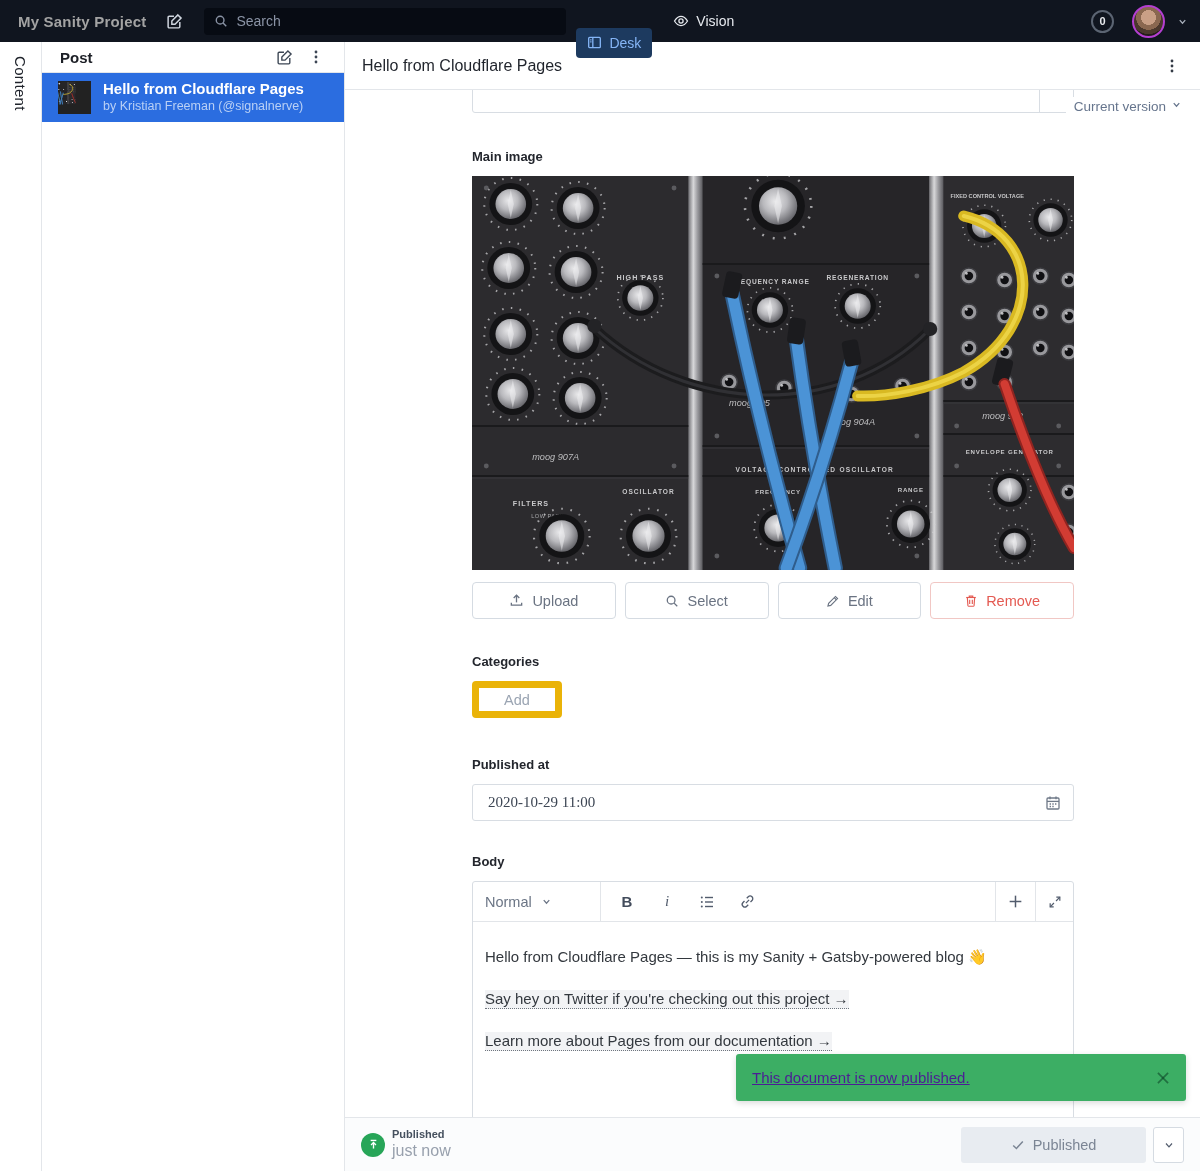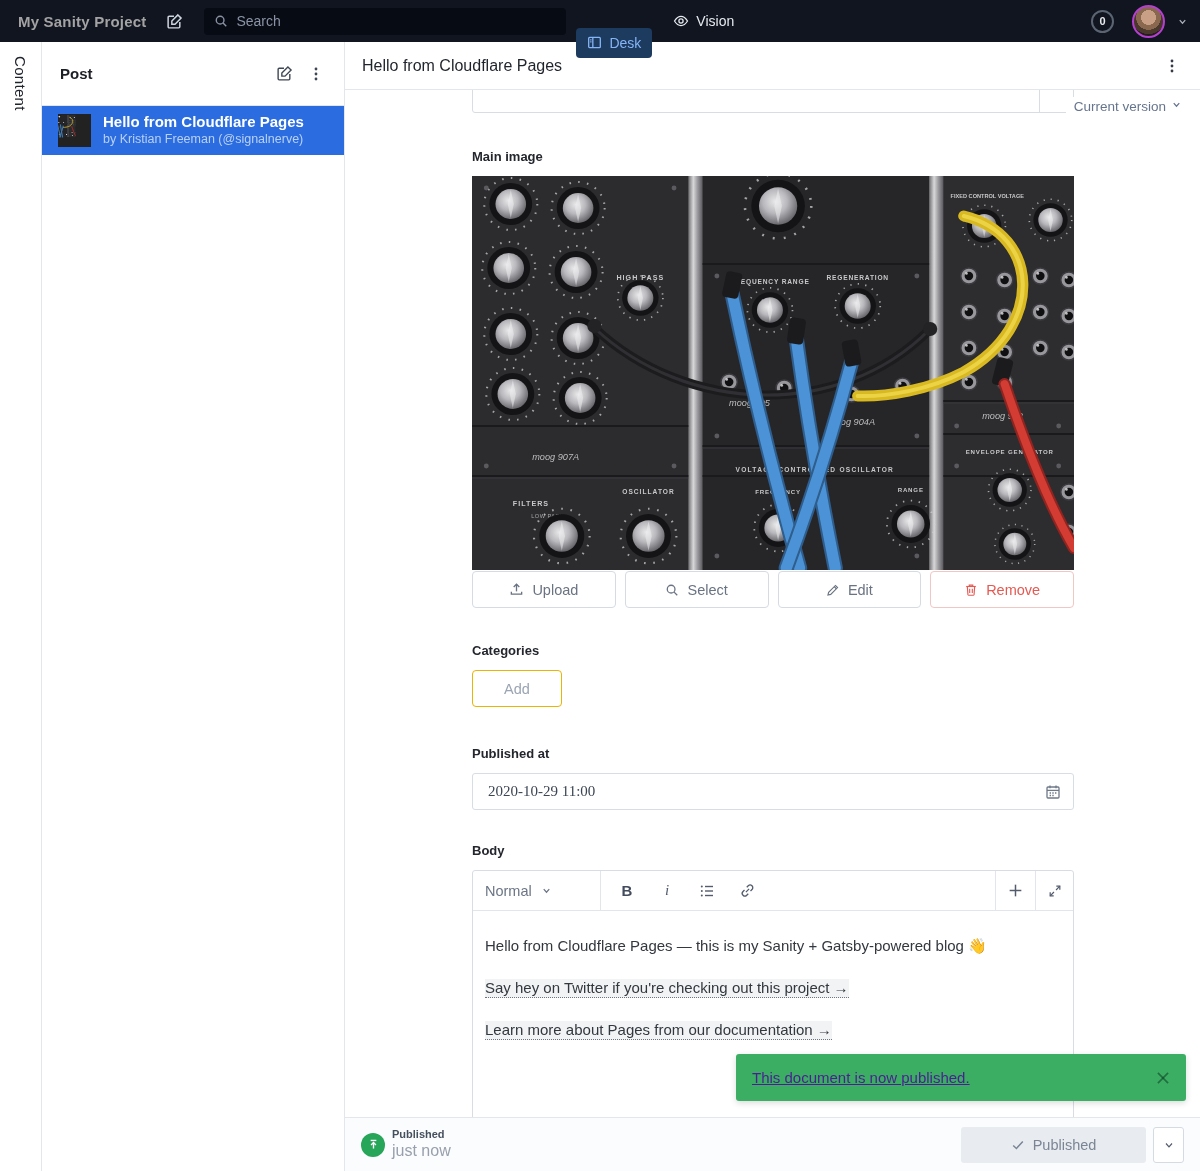--- a/index.html
+++ b/index.html
@@ -20,21 +20,21 @@
   .tb-avatar { width:33px; height:33px; border-radius:50%; border:2px solid #b43fd1; margin-left:8px;
     background:radial-gradient(circle at 50% 36%, #c9a086 0 31%, #8a6850 32% 52%, #4a382c 53% 70%, #241d1a 71%); cursor:pointer; }
   .tb-caret { color:#aab1bc; margin-left:2px; cursor:pointer; display:flex; }
 
   
   .app { display:flex; height:1129px; }
   .content-rail { width:42px; border-right:1px solid #e3e6ea; padding-top:14px; display:flex; justify-content:center; }
   .content-rail span { writing-mode:vertical-rl; font-size:15px; color:#20242c; letter-spacing:.3px; }
 
   .list-pane { width:303px; border-right:1px solid #e3e6ea; display:flex; flex-direction:column; }
-  .lp-header { height:64px; border-bottom:1px solid #e3e6ea; display:flex; align-items:center; padding:0 12px 0 18px; }
+  .lp-header { height:31px; border-bottom:1px solid #e3e6ea; display:flex; align-items:center; padding:0 12px 0 18px; }
   .lp-title { font-size:15px; font-weight:700; color:#1c1f26; flex:1; }
   .lp-iconbtn { width:32px; height:32px; display:flex; align-items:center; justify-content:center; color:#3c4654; cursor:pointer; }
   .doc-item { height:49px; background:#2b6de0; display:flex; align-items:center; gap:12px; padding:0 12px 0 16px; cursor:pointer; }
   .doc-thumb { width:33px; height:33px; flex:none; overflow:hidden; background:#222; }
   .doc-item-title { color:#fff; font-size:15px; font-weight:700; line-height:1.2; }
   .doc-item-sub { color:#b9d0f5; font-size:12.5px; line-height:1.3; }
 
   
   .doc-pane { flex:1; display:flex; flex-direction:column; position:relative; min-width:0; }
   .dp-header { height:48px; border-bottom:1px solid #e3e6ea; display:flex; align-items:center; padding:0 12px 0 17px; }
@@ -46,27 +46,27 @@
   .form-col { width:602px; margin-left:127px; display:flex; flex-direction:column; }
   .field-label { font-size:13px; font-weight:700; color:#23262d; }
 
   .clipped-input { margin-top:-14px; height:37px; border:1px solid #d8dde3; border-radius:3px; display:flex; }
   .clipped-input .gen { width:34px; border-left:1px solid #d8dde3; margin-left:auto; }
 
   .main-image-label { margin-top:36px; }
   .image-box { margin-top:12px; height:394px; background:#222; overflow:hidden; }
   .image-box svg { display:block; }
 
-  .img-buttons { margin-top:1px; display:flex; gap:9px;border-radius:7px; }
+  .img-buttons { margin-top:12px; display:flex; gap:9px;border-radius:7px; }
   .btn { flex:1; height:37px; border:1px solid #d5dbe2; border-radius:4px; background:#fff; display:flex; align-items:center; justify-content:center;
     gap:8px; font-size:14.5px; color:#6a7382; cursor:pointer; font-family:inherit; }
   .btn.danger { color:#e45a52; border-color:#f1c7c4; }
 
   .cat-label { margin-top:35px; }
-  .add-btn { margin-top:12px; width:90px; height:37px; border:1px solid #eab308; border-radius:4px; background:#fff; font-size:14.5px; color:#9aa4b2; cursor:pointer; font-family:inherit; }
+  .add-btn { margin-top:12px; width:90px; height:37px; border:7px solid #eab308; border-radius:4px; background:#fff; font-size:14.5px; color:#9aa4b2; cursor:pointer; font-family:inherit; }
 
   .pub-label { margin-top:39px; }
   .date-input { margin-top:12px; height:37px; border:1px solid #d8dde3; border-radius:3px; display:flex; align-items:center; padding:0 12px 0 15px;font-family:Liberation Serif, serif; }
   .date-input input { border:none; outline:none; flex:1; font-size:15px; color:#3c4553; font-family:inherit; }
   .date-input .cal { color:#6f7988; display:flex; cursor:pointer; }
 
   .body-label { margin-top:33px; }
   .editor { margin-top:12px; border:1px solid #d8dde3; border-radius:3px; height:400px; display:flex; flex-direction:column; }
   .ed-toolbar { height:40px; border-bottom:1px solid #e2e5e9; display:flex; align-items:stretch; flex:none; }
   .ed-style { width:128px; border-right:1px solid #e2e5e9; display:flex; align-items:center; padding:0 12px; gap:8px; color:#6b7585; font-size:14.5px; cursor:pointer; }

